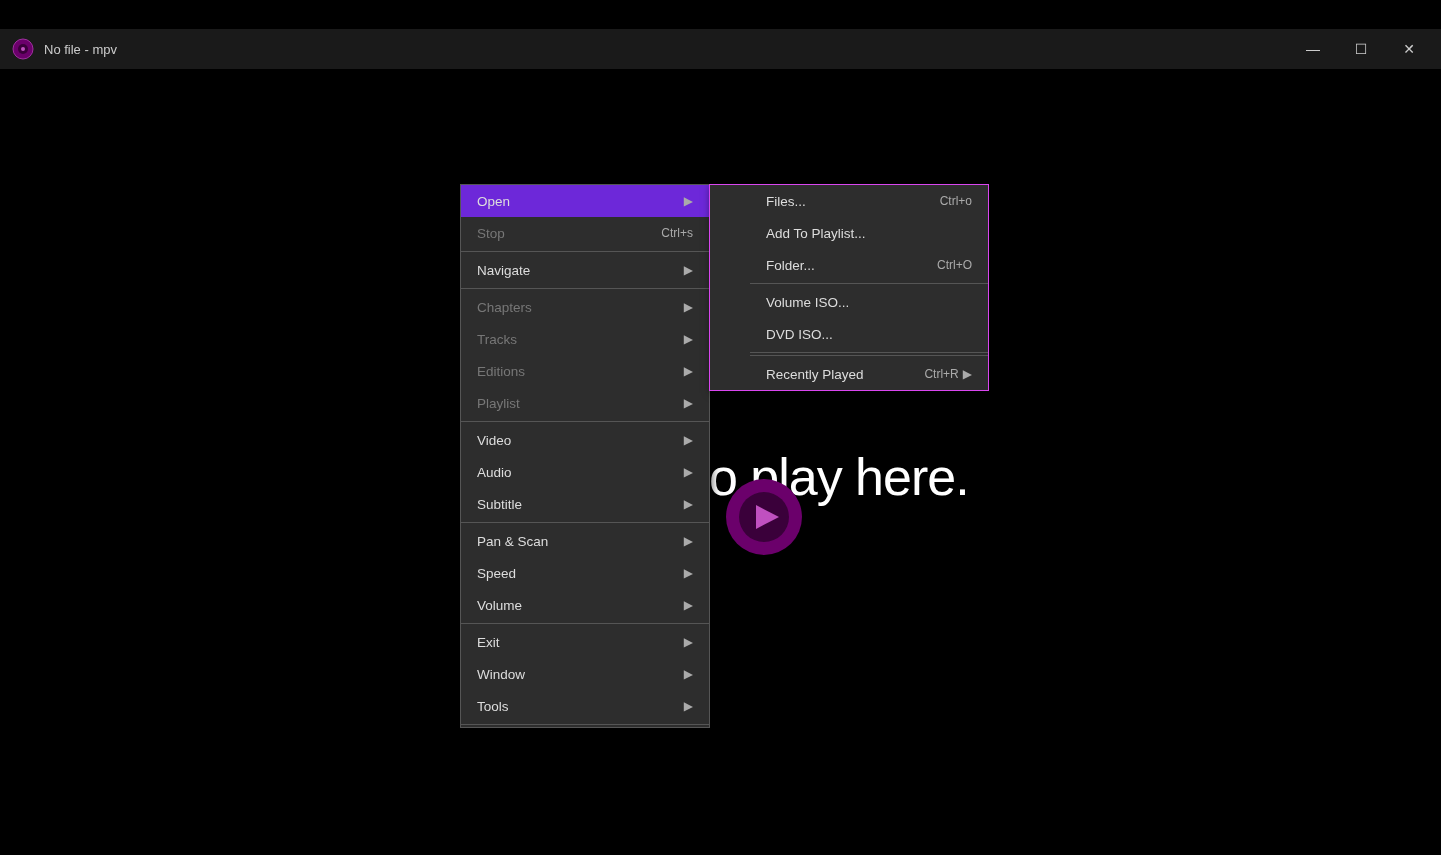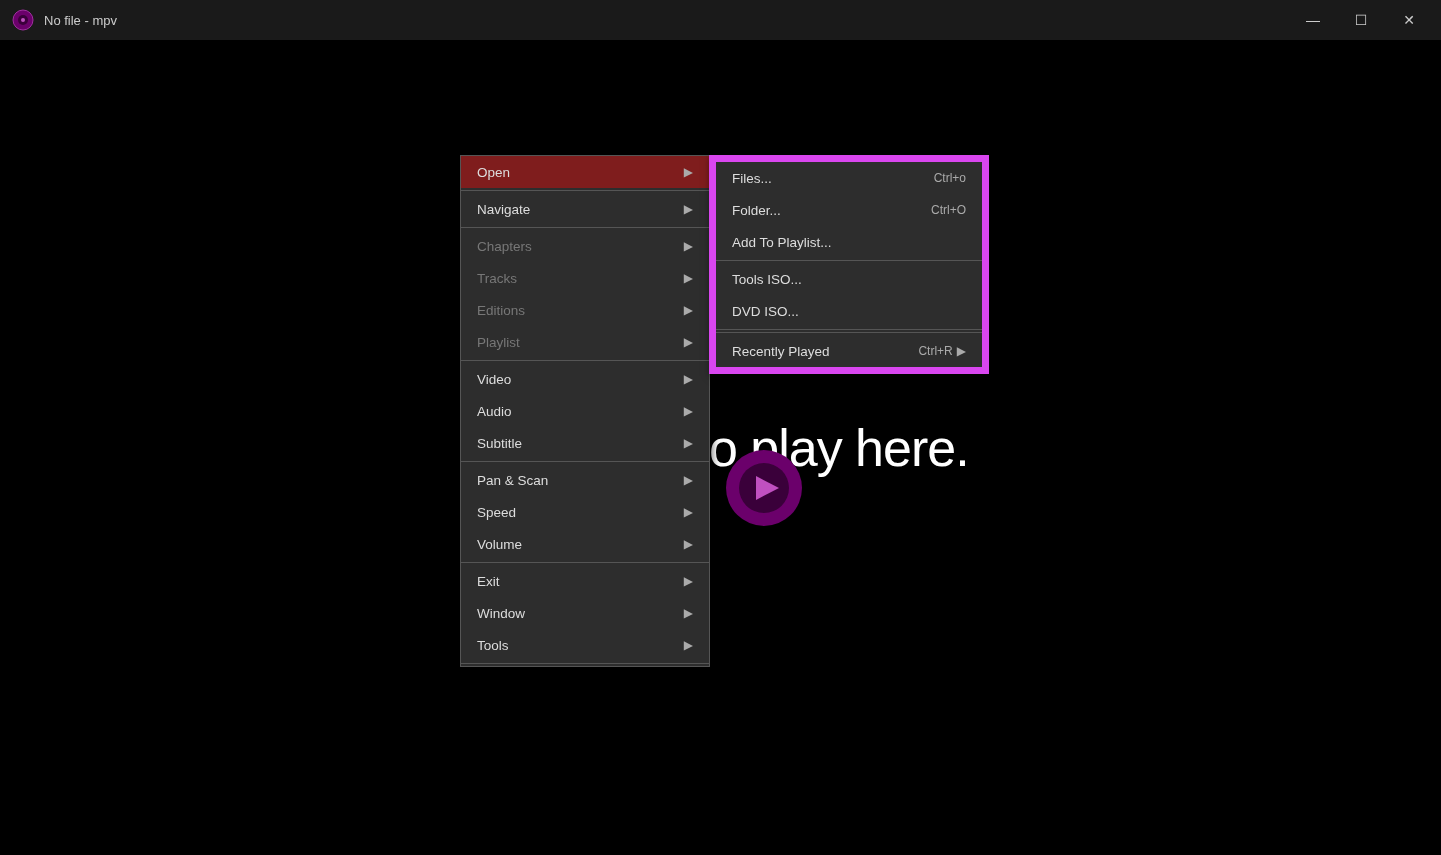--- a/index.html
+++ b/index.html
@@ -15,20 +15,21 @@
 
     
     .title-bar {
       display: flex;
       align-items: center;
       height: 40px;
       background: #1a1a1a;
       padding: 0 12px;
       position: relative;
       z-index: 100;
+      margin-top: 29px;
     }
     .title-bar-logo {
       width: 22px;
       height: 22px;
       margin-right: 10px;
       flex-shrink: 0;
     }
     .title-bar-title {
       color: #ccc;
       font-size: 13px;
@@ -114,21 +115,21 @@
       align-items: center;
       justify-content: space-between;
       padding: 6px 16px;
       color: #ddd;
       font-size: 13.5px;
       cursor: pointer;
       height: 32px;
       position: relative;
     }
     .menu-item.active {
-      background: #7f1d1d;
+      background: #6d28d9;
     }
     .menu-item.disabled {
       color: #777;
       cursor: default;
     }
     .menu-separator {
       height: 1px;
       background: #555;
       margin: 2px 0;
     }
@@ -146,24 +147,25 @@
       font-size: 12px;
       margin-left: 4px;
     }
 
     
     .submenu {
       position: absolute;
       top: 0px;
       left: 100%;
       background: #2d2d2d;
-      border: 7px solid #d946ef;
+      border: 1px solid #d946ef;
       min-width: 280px;
       box-shadow: 2px 2px 8px rgba(0,0,0,0.6);
       z-index: 70;
+      padding-left: 40px;
     }
     .submenu-wrapper {
       position: relative;
     }
     .submenu-wrapper .submenu {
       top: -1px;
     }
   </style>
 </head>
 <body>
@@ -205,47 +207,51 @@
       <div class="menu-item active submenu-wrapper">
         <span class="menu-item-label">Open</span>
         <span class="menu-item-arrow">▶</span>
 
         <div class="submenu">
           <div class="menu-item">
             <span class="menu-item-label">Files...</span>
             <span class="menu-item-shortcut">Ctrl+o</span>
           </div>
           <div class="menu-item">
+            <span class="menu-item-label">Add To Playlist...</span>
+            <span class="menu-item-shortcut"></span>
+          </div>
+          <div class="menu-item">
             <span class="menu-item-label">Folder...</span>
             <span class="menu-item-shortcut">Ctrl+O</span>
           </div>
-          <div class="menu-item">
-            <span class="menu-item-label">Add To Playlist...</span>
-            <span class="menu-item-shortcut"></span>
-          </div>
           <div class="menu-separator"></div>
           <div class="menu-item">
-            <span class="menu-item-label">Tools ISO...</span>
+            <span class="menu-item-label">Volume ISO...</span>
             <span class="menu-item-shortcut"></span>
           </div>
           <div class="menu-item">
             <span class="menu-item-label">DVD ISO...</span>
             <span class="menu-item-shortcut"></span>
           </div>
           <div class="menu-separator"></div>
           <div class="menu-separator"></div>
           <div class="menu-item">
             <span class="menu-item-label">Recently Played</span>
             <span class="menu-item-shortcut">Ctrl+R</span>
             <span class="menu-item-arrow">▶</span>
           </div>
         </div>
       </div>
 
 
+      <div class="menu-item disabled">
+        <span class="menu-item-label">Stop</span>
+        <span class="menu-item-shortcut">Ctrl+s</span>
+      </div>
 
       <div class="menu-separator"></div>
 
       <div class="menu-item">
         <span class="menu-item-label">Navigate</span>
         <span class="menu-item-arrow">▶</span>
       </div>
 
       <div class="menu-separator"></div>
 

